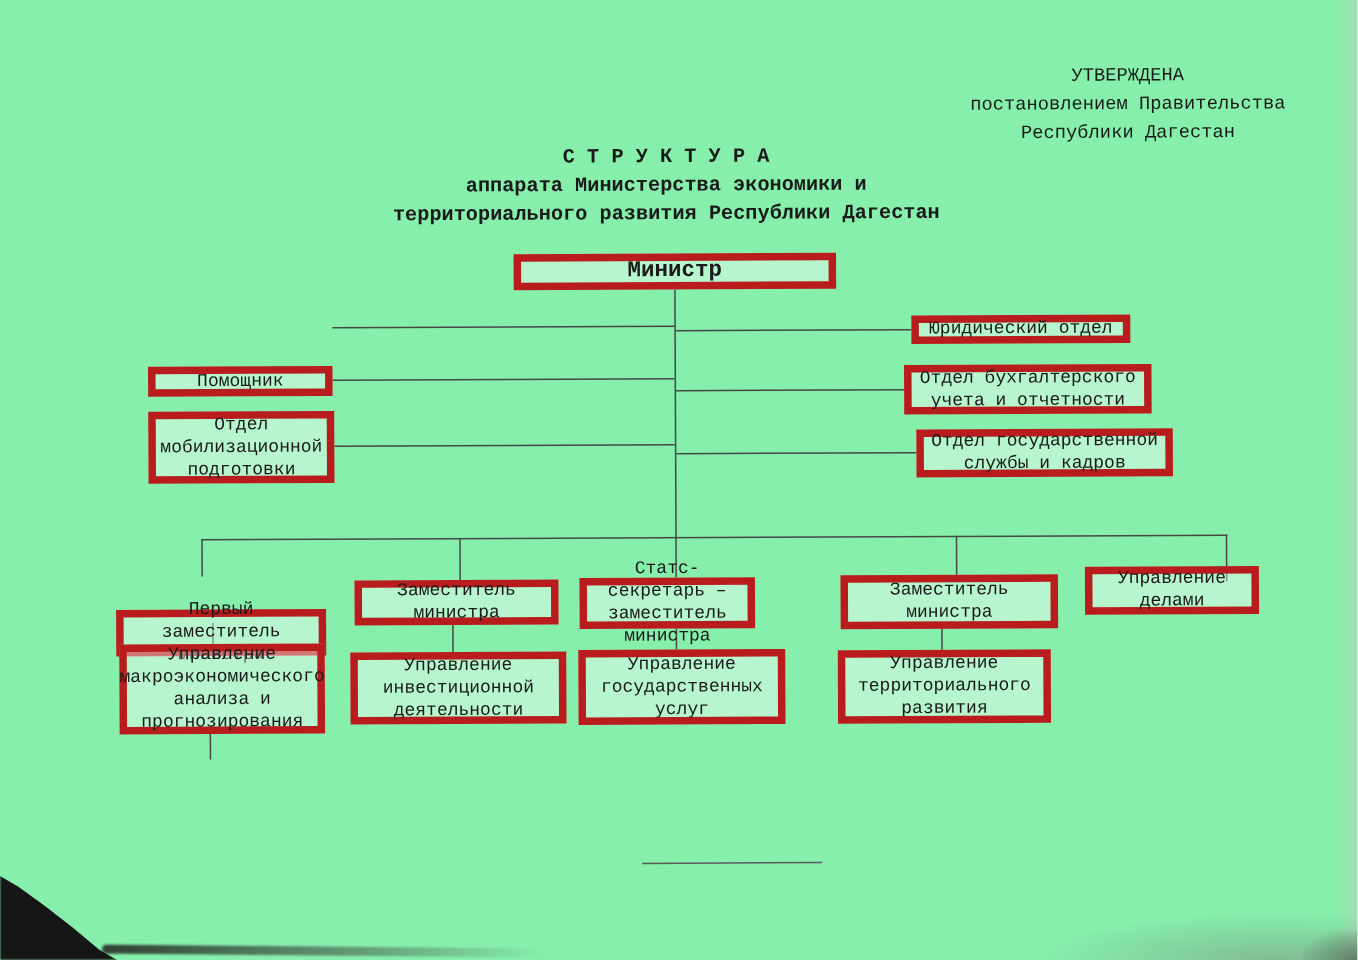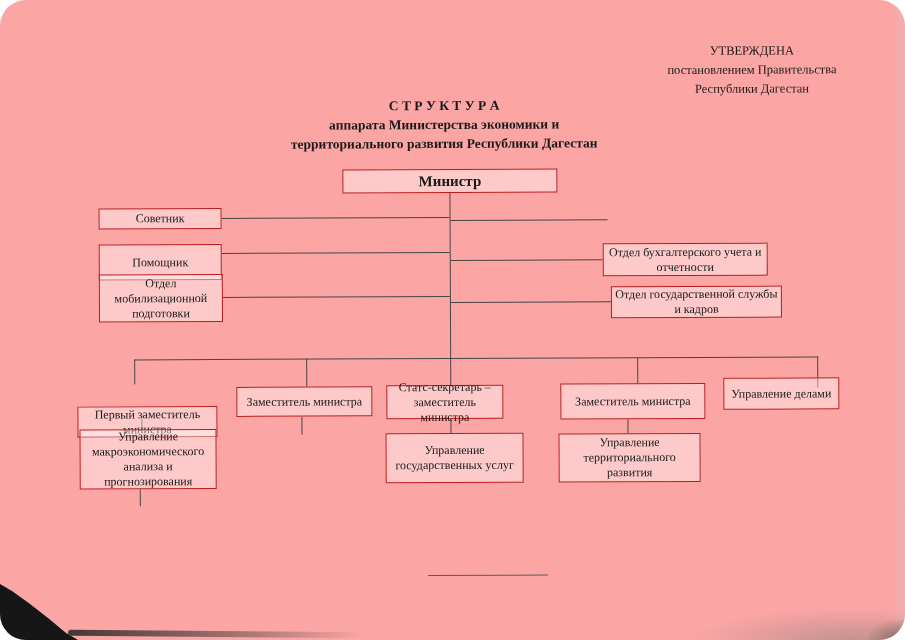--- a/index.html
+++ b/index.html
@@ -1,35 +1,34 @@
 <!DOCTYPE html>
 <html><head>
 <meta charset="utf-8">
 <style>
   html,body{margin:0;padding:0;background:#ffffff;}
   .page{
     position:relative;width:905px;height:640px;overflow:hidden;
-    background:#fca5a5;
-    font-family:Liberation Serif, serif;
+    background:#86efac;
+    font-family:Liberation Mono, monospace;
     color:#1a1a1a;
-    border-radius:26px;
   }
   .content{position:absolute;inset:0;transform:rotate(-0.25deg);transform-origin:450px 320px;}
 
   .approval{position:absolute;left:628px;top:43px;width:250px;text-align:center;
     font-size:12.5px;line-height:1.5;}
   .title{position:absolute;left:240px;top:97px;width:410px;text-align:center;
     font-size:13.5px;font-weight:bold;line-height:1.4;}
 
-  .box{position:absolute;box-sizing:border-box;border:1px solid #b91c1c;
+  .box{position:absolute;box-sizing:border-box;border:5px solid #b91c1c;
     display:flex;align-items:center;justify-content:center;text-align:center;
     font-size:12px;line-height:1.25;padding:1px 2px;background:rgba(255,255,255,0.4);}
   .b-minister{left:343px;top:169px;width:215px;height:24px;font-weight:bold;font-size:15px;}
   .b-advisor{left:99px;top:207px;width:123px;height:21px;}
-  .b-assistant{left:99px;top:243px;width:123px;height:36px;}
+  .b-assistant{left:99px;top:243px;width:123px;height:20px;}
   .b-mobilization{left:99px;top:273px;width:124px;height:48px;}
   .b-legal{left:608px;top:211px;width:146px;height:19px;}
   .b-accounting{left:603px;top:244px;width:165px;height:33px;}
   .b-civil{left:611px;top:287px;width:171px;height:32px;}
   .b-first-deputy{left:77px;top:405px;width:140px;height:31px;}
   .b-deputy2{left:236px;top:386px;width:136px;height:30px;}
   .b-state-secretary{left:386px;top:385px;width:117px;height:34px;}
   .b-deputy4{left:560px;top:384px;width:145px;height:36px;}
   .b-admin{left:723px;top:379px;width:116px;height:32px;}
   .b-macro{left:79px;top:428px;width:137px;height:60px;}
@@ -107,31 +106,32 @@
     <div class="vline l-drop4"></div>
     <div class="vline l-drop5"></div>
     <div class="vline l-sub1"></div>
     <div class="vline l-sub2"></div>
     <div class="vline l-sub3"></div>
     <div class="vline l-sub4"></div>
     <div class="vline l-sub5"></div>
     <div class="hline l-footer"></div>
 
     <div class="box b-minister">Министр</div>
-    <div class="box b-advisor">Советник</div>
     <div class="box b-assistant">Помощник</div>
     <div class="box b-mobilization">Отдел мобилизационной подготовки</div>
+    <div class="box b-legal">Юридический отдел</div>
     <div class="box b-accounting">Отдел бухгалтерского учета и отчетности</div>
     <div class="box b-civil">Отдел государственной службы и кадров</div>
     <div class="box b-first-deputy">Первый заместитель министра</div>
     <div class="box b-deputy2">Заместитель министра</div>
     <div class="box b-state-secretary">Статс-секретарь – заместитель министра</div>
     <div class="box b-deputy4">Заместитель министра</div>
     <div class="box b-admin">Управление делами</div>
     <div class="box b-macro">Управление макроэкономического анализа и прогнозирования</div>
+    <div class="box b-invest">Управление инвестиционной деятельности</div>
     <div class="box b-services">Управление государственных услуг</div>
     <div class="box b-territorial">Управление территориального развития</div>
   </div>
 
   <div class="right-edge"></div>
   <div class="corner-wedge"></div>
   <div class="bottom-streak"></div>
   <div class="br-smudge"></div>
   <div class="br-corner"></div>
 </div>

